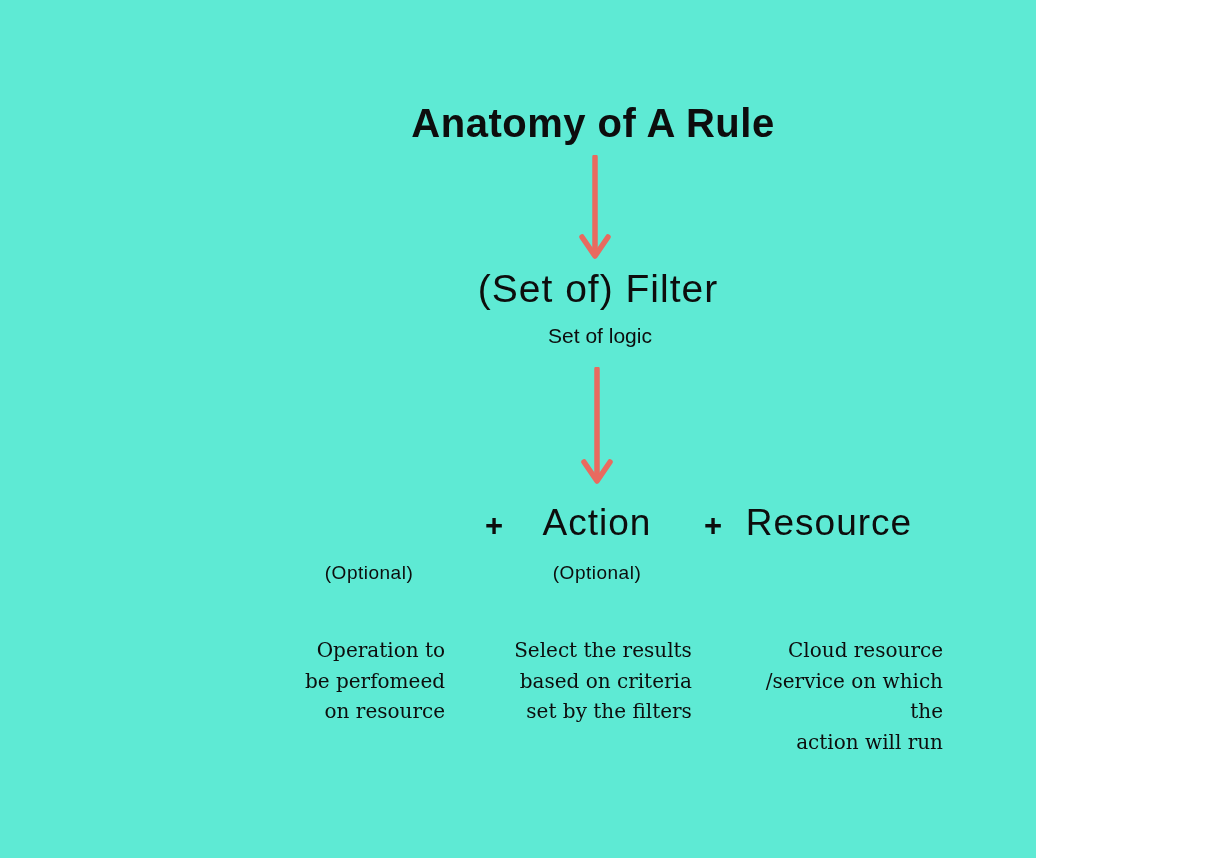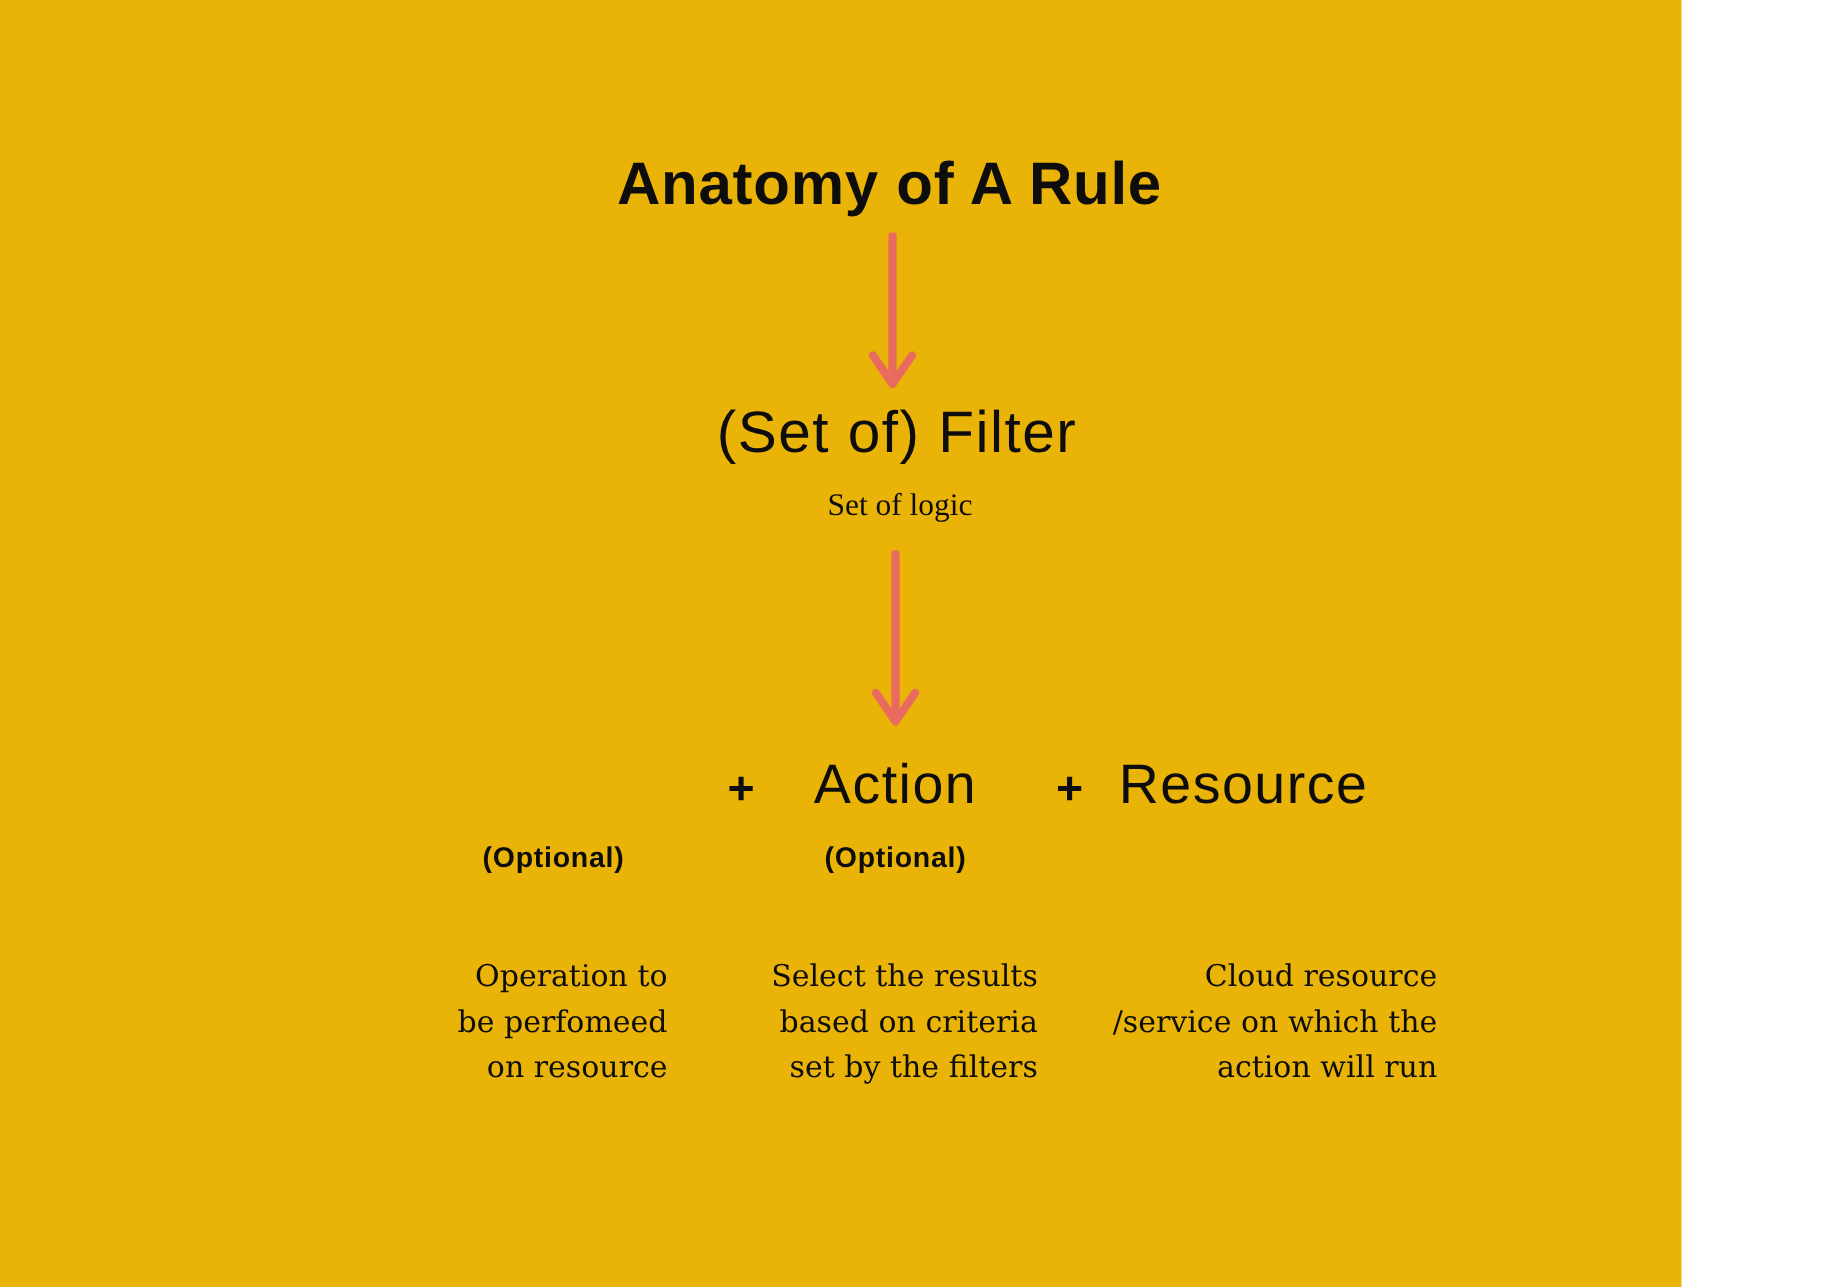--- a/index.html
+++ b/index.html
@@ -2,23 +2,23 @@
 <html><head>
 <meta charset="utf-8">
 <style>
   html, body {
     margin: 0;
     padding: 0;
     background: #ffffff;
   }
   .canvas {
     position: relative;
-    width: 1121px;
+    width: 1036px;
     height: 858px;
-    background: #eab308;
+    background: #5eead4;
     overflow: hidden;
     font-family: "Liberation Sans", sans-serif;
     color: #0d0d0d;
   }
   .abs {
     position: absolute;
     transform: translateX(-50%);
     white-space: nowrap;
   }
   .title {
@@ -39,21 +39,21 @@
   .policy-label {
     top: 267px;
     left: 598px;
     font-size: 39px;
     font-weight: 300;
     letter-spacing: 1px;
   }
   .policy-sub {
     top: 324px;
     left: 600px;
-    font-family: Liberation Serif, serif;
+    font-family: Liberation Sans, sans-serif;
     font-size: 21px;
   }
   .comp-label {
     top: 502px;
     font-size: 37px;
     font-weight: 300;
     letter-spacing: 1px;
   }
   .comp-action   { left: 369px; }
   .comp-filter   { left: 597px; }
@@ -61,21 +61,21 @@
   .plus {
     top: 508px;
     font-size: 31px;
     font-weight: bold;
   }
   .plus-1 { left: 494px; }
   .plus-2 { left: 713px; }
   .optional {
     top: 562px;
     font-size: 19px;
-    font-weight: 700;
+    font-weight: 400;
     letter-spacing: 0.5px;
   }
   .optional-action { left: 369px; }
   .optional-filter { left: 597px; }
   .desc {
     top: 635px;
     font-family: "DejaVu Serif", serif;
     font-size: 20px;
     line-height: 30.5px;
     text-align: right;

